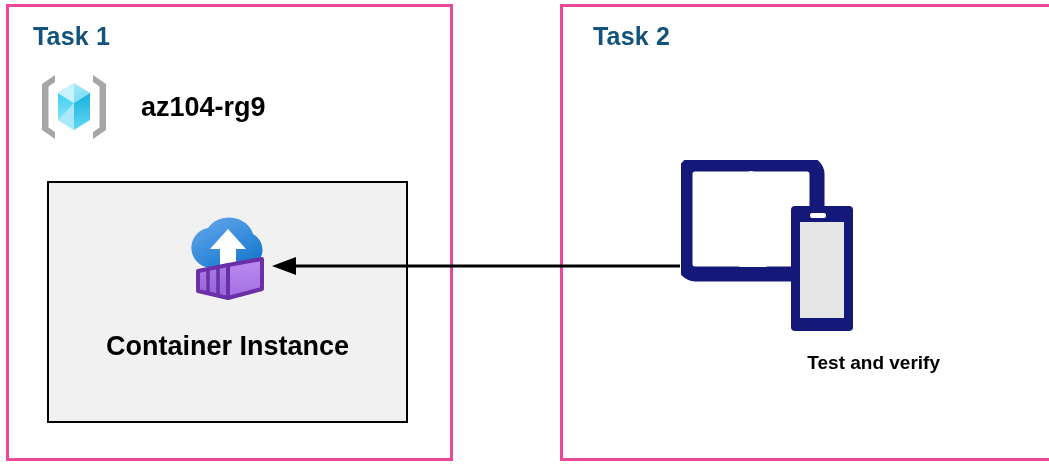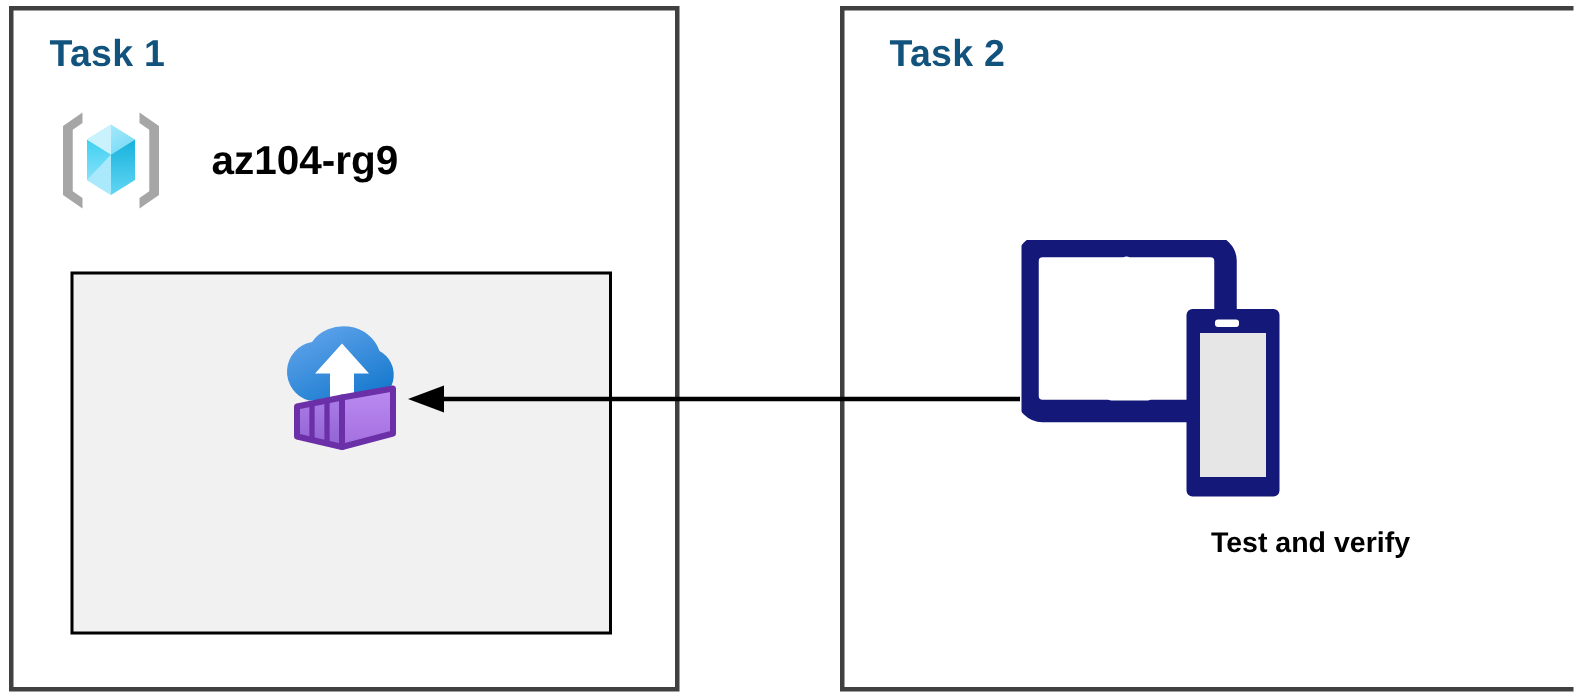--- a/index.html
+++ b/index.html
@@ -19,21 +19,21 @@
     position: absolute;
     left: 0; top: 0;
     width: 1049px;
     height: 465px;
   }
 
   
   .task-panel {
     position: absolute;
     box-sizing: border-box;
-    border: 3px solid #404040;
+    border: 3px solid #ec4899;
     background: #ffffff;
   }
   #task-panel-1 {
     left: 6px;
     top: 4px;
     width: 447px;
     height: 457px;
   }
   #task-panel-2 {
     left: 560px;
@@ -207,20 +207,21 @@
         <path d="M52 24 L70 44 L60 44 L60 66 L44 66 L44 44 L34 44 Z" fill="#ffffff"></path>
 
         <path d="M52 60 L86 54 L86 84 L52 93 Z" fill="url(#boxRightGrad)" stroke="#6b2fa8" stroke-width="4" stroke-linejoin="round"></path>
 
         <path d="M22 66 L52 60 L52 93 L22 86 Z" fill="url(#boxFrontGrad)" stroke="#6b2fa8" stroke-width="4" stroke-linejoin="round"></path>
 
         <line x1="32" y1="65" x2="32" y2="88" stroke="#6b2fa8" stroke-width="3.5"></line>
         <line x1="42" y1="63" x2="42" y2="90" stroke="#6b2fa8" stroke-width="3.5"></line>
       </svg>
 
+      <div id="container-instance-label">Container Instance</div>
     </div>
   </div>
 
   <div class="task-panel" id="task-panel-2">
     <div class="task-title" id="task-2-title">Task 2</div>
   </div>
 
   <svg id="test-verify-icon" viewBox="0 0 190 175">
 
     <rect x="4" y="4" width="132" height="110" rx="10" ry="10" fill="none" stroke="#141878" stroke-width="15"></rect>

